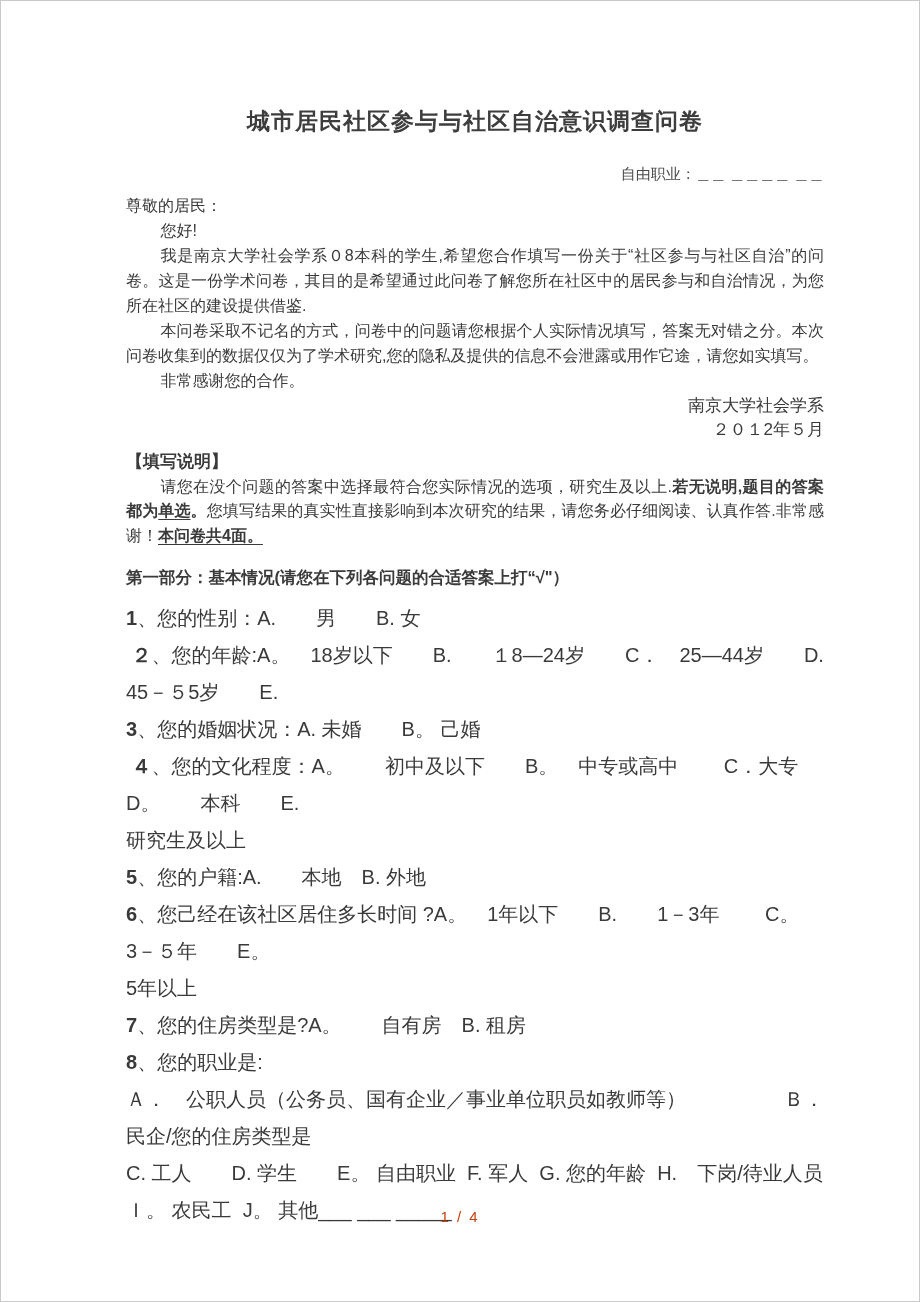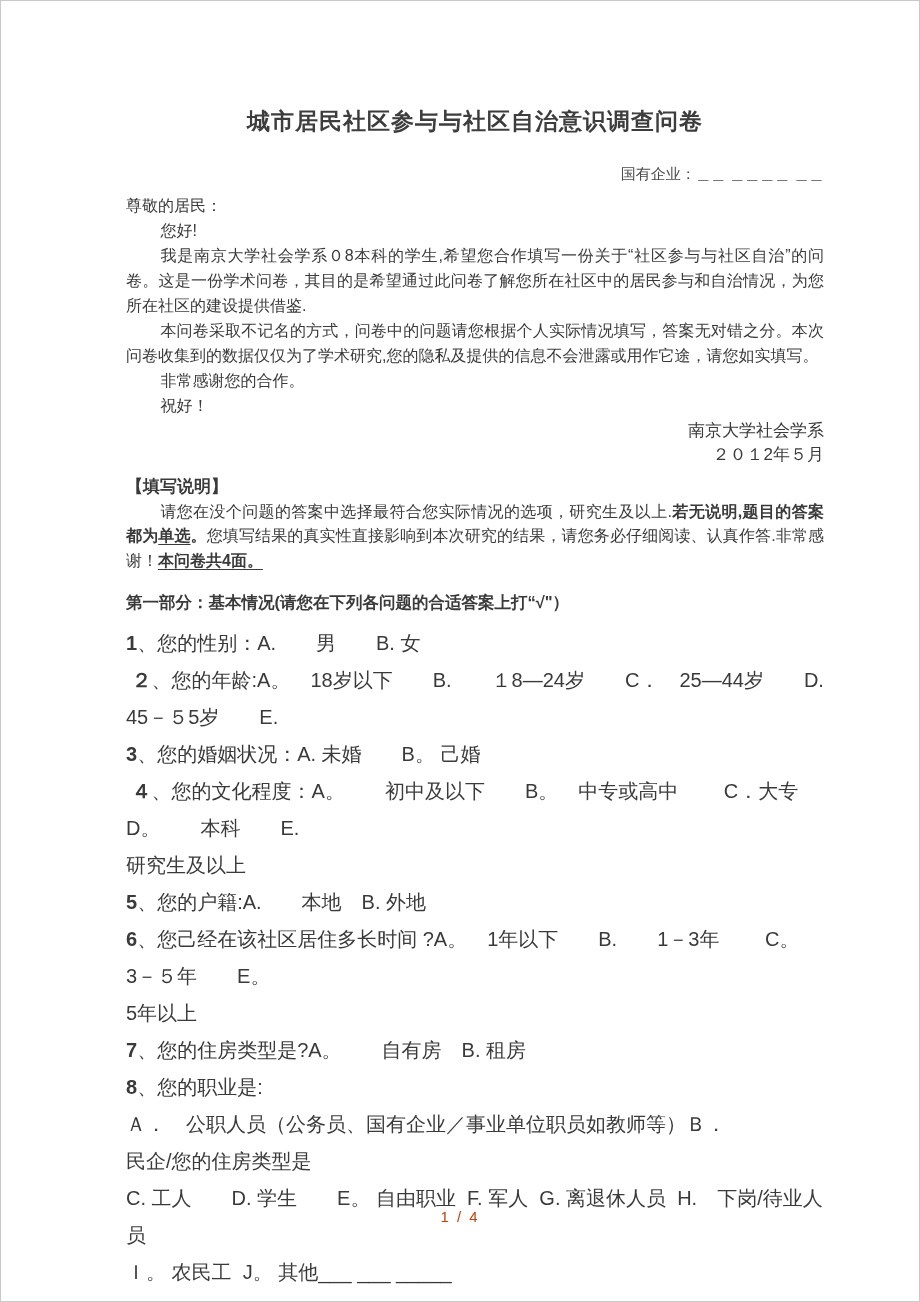--- a/index.html
+++ b/index.html
@@ -25,44 +25,43 @@
   .indent{text-indent:2.15em;}
   .just{text-align:justify;}
   .sig-block{margin-top:1px;font-size:17px;line-height:24px;text-align:right;}
   .sig-block div{margin:0;}
   .instr-head{margin-top:7px;font-size:17px;font-weight:bold;line-height:26px;}
   .instr{margin:0;font-size:16px;line-height:24.4px;text-align:justify;text-indent:2.15em;}
   .u{text-decoration:underline;text-underline-offset:3px;}
   .sec-head{margin-top:15px;font-size:16.5px;font-weight:bold;line-height:28px;}
   .questions{margin-top:9px;font-size:20px;}
   .q-line{line-height:37px;white-space:pre-wrap;}
-  .q-flex{display:flex;}
+  .q-flex{display:flex;justify-content:space-between;}
   .q-flex span{white-space:pre-wrap;}
   .page-footer{
     position:absolute;left:0;right:0;bottom:76px;
     text-align:center;font-size:15px;color:#c2410c;letter-spacing:2px;
   }
 </style>
 </head>
 <body>
 
 <div class="page">
   <div class="content">
 
     <h1 class="doc-title">城市居民社区参与与社区自治意识调查问卷</h1>
 
-    <div class="qnum-line"><span>国有企业：</span><span>＿＿ ＿＿＿＿ ＿＿</span></div>
+    <div class="qnum-line"><span>自由职业：</span><span>＿＿ ＿＿＿＿ ＿＿</span></div>
 
     <div class="intro">
       <p>尊敬的居民：</p>
       <p class="indent">您好!</p>
       <p class="indent just">我是南京大学社会学系０8本科的学生,希望您合作填写一份关于“社区参与与社区自治”的问卷。这是一份学术问卷，其目的是希望通过此问卷了解您所在社区中的居民参与和自治情况，为您所在社区的建设提供借鉴.</p>
       <p class="indent just">本问卷采取不记名的方式，问卷中的问题请您根据个人实际情况填写，答案无对错之分。本次问卷收集到的数据仅仅为了学术研究,您的隐私及提供的信息不会泄露或用作它途，请您如实填写。</p>
       <p class="indent">非常感谢您的合作。</p>
-      <p class="indent">祝好！</p>
     </div>
 
     <div class="sig-block">
       <div>南京大学社会学系</div>
       <div>２０１2年５月</div>
     </div>
 
     <div class="instr-head">【填写说明】</div>
 
     <p class="instr"><span>请您在没个问题的答案中选择最符合您实际情况的选项，研究生及以上.</span><b>若无说明,题目的答案都为</b><b class="u">单选</b><b>。</b><span>您填写结果的真实性直接影响到本次研究的结果，请您务必仔细阅读、认真作答.非常感谢！</span><b class="u">本问卷共4面。</b></p>
@@ -83,20 +82,20 @@
       <div class="q-line"><b>5</b><span>、您的户籍:A.　　本地　B. 外地</span></div>
 
       <div class="q-line"><b>6</b><span>、您己经在该社区居住多长时间 ?A。　1年以下　　B.　　1－3年　　 C。　3－５年　　E。</span></div>
       <div class="q-line">5年以上</div>
 
       <div class="q-line"><b>7</b><span>、您的住房类型是?A。　　自有房　B. 租房</span></div>
 
       <div class="q-line"><b>8</b><span>、您的职业是:</span></div>
       <div class="q-line q-flex"><span>Ａ．　公职人员（公务员、国有企业／事业单位职员如教师等）</span><span>Ｂ．</span></div>
       <div class="q-line">民企/您的住房类型是</div>
-      <div class="q-line">C. 工人　　D. 学生　　E。 自由职业  F. 军人  G. 离退休人员  H.　下岗/待业人员</div>
+      <div class="q-line">C. 工人　　D. 学生　　E。 自由职业  F. 军人  G. 您的年龄  H.　下岗/待业人员</div>
       <div class="q-line">Ｉ。 农民工  J。 其他___ ___ _____</div>
 
     </div>
   </div>
 
   <div class="page-footer">1 / 4</div>
 </div>
 
 </body></html>

